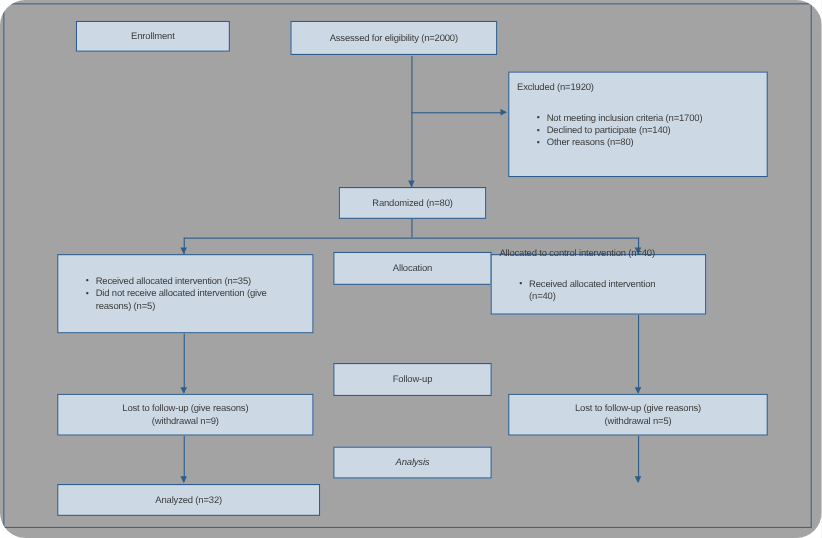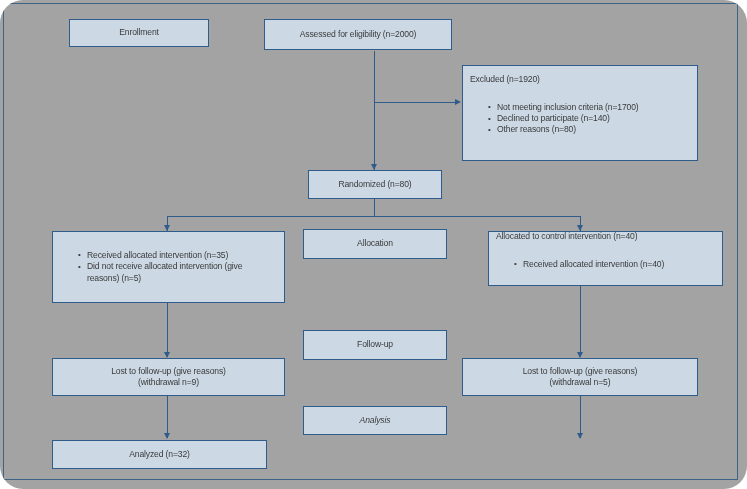--- a/index.html
+++ b/index.html
@@ -164,37 +164,37 @@
 
   <div class="node" style="left:52px; top:231px; width:233px; height:72px;">
     <div class="pad">
       <ul>
         <li>Received allocated intervention (n=35)</li>
         <li>Did not receive allocated intervention (give reasons) (n=5)</li>
       </ul>
     </div>
   </div>
 
-  <div class="node" style="left:488px; top:231px; width:235px; height:55px;">
+  <div class="node" style="left:446px; top:231px; width:196px; height:55px;">
     <div class="pad">
       <div>Allocated to control intervention (n=40)</div>
       <ul>
         <li>Received allocated intervention (n=40)</li>
       </ul>
     </div>
   </div>
 
   <div class="node center-text" style="left:52px; top:358px; width:233px; height:38px;">
     <div class="pad">Lost to follow-up (give reasons)</div>
     <div class="pad">(withdrawal n=9)</div>
   </div>
 
   <div class="node center-text" style="left:462px; top:358px; width:236px; height:38px;">
     <div class="pad">Lost to follow-up (give reasons)</div>
     <div class="pad">(withdrawal n=5)</div>
   </div>
 
-  <div class="node center-text" style="left:52px; top:440px; width:215px; height:29px;">
+  <div class="node center-text" style="left:52px; top:440px; width:239px; height:29px;">
     <div class="pad">Analyzed (n=32)</div>
   </div>
 
 
 </div>
 
 </body></html>

